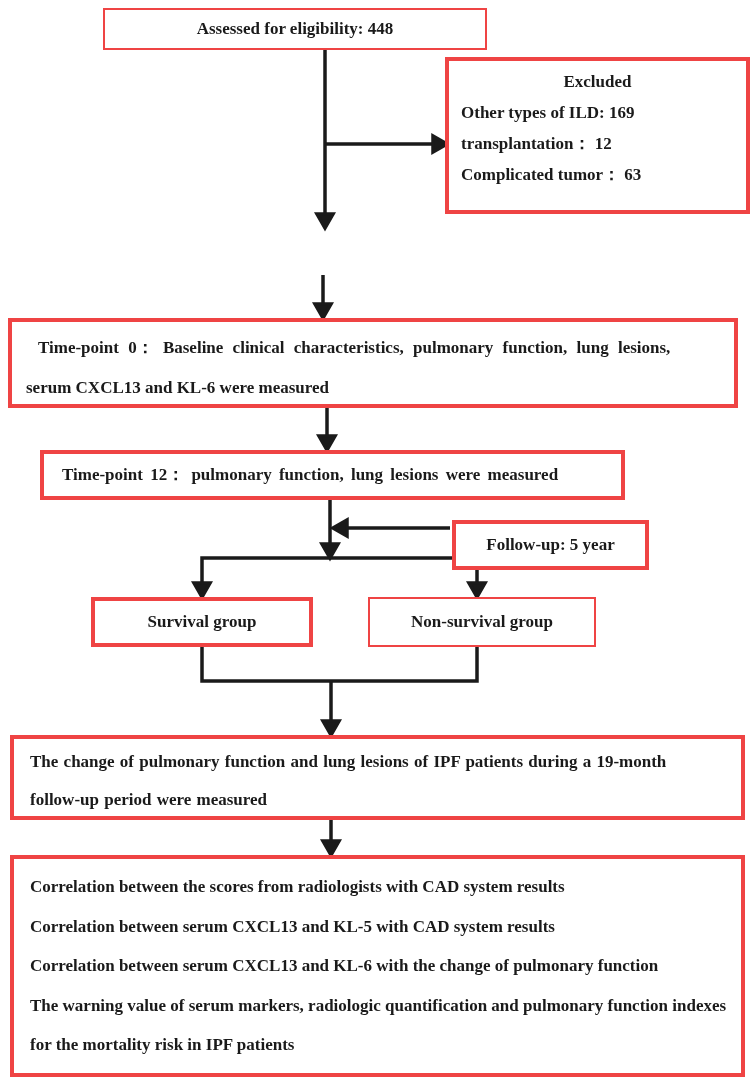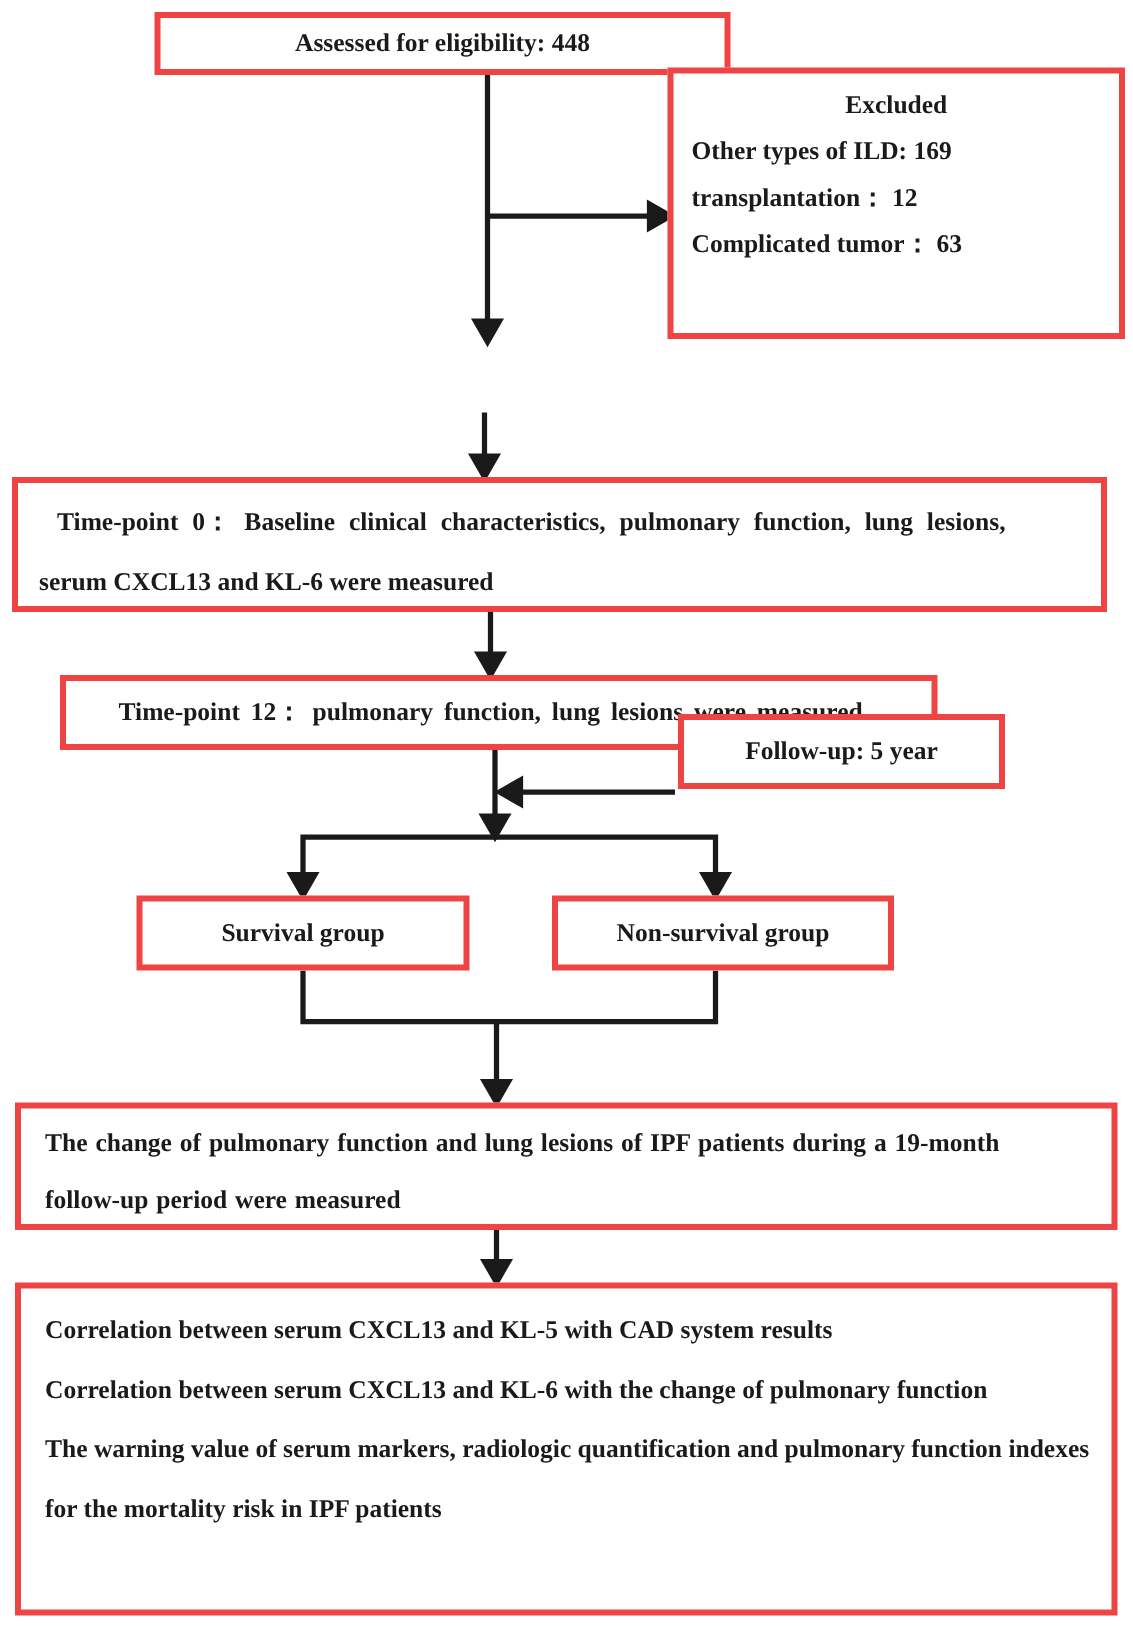--- a/index.html
+++ b/index.html
@@ -19,49 +19,49 @@
   }
   #connectors {
     position: absolute;
     left: 0; top: 0;
     width: 755px; height: 1085px;
     z-index: 0;
   }
   .box {
     position: absolute;
     background: #ffffff;
-    border: 4px solid #ef4444;
+    border: 2px solid #ef4444;
     box-sizing: border-box;
     z-index: 1;
     font-size: 17px;
     line-height: 1.25;
   }
   .box.thick { border-width: 4px; }
   .center-text {
     display: flex;
     align-items: center;
     justify-content: center;
     text-align: center;
   }
   .left-text {
     display: flex;
     align-items: center;
     justify-content: flex-start;
   }
   
   #box-assessed    { left:103px; top:8px;   width:384px; height:42px; }
-  #box-excluded    { left:445px; top:45px;  width:305px; height:181px; padding:5px 12px 0 12px; }
+  #box-excluded    { left:445px; top:57px;  width:305px; height:157px; padding:5px 12px 0 12px; }
   #box-excluded .x-title { text-align:center; line-height:31px; }
   #box-excluded .x-line  { text-align:left;   line-height:31px; white-space:nowrap; }
   #box-enrolled    { left:173px; top:227px; width:299px; height:48px; }
   #box-tp0         { left:8px;   top:318px; width:730px; height:90px; padding:6px 14px 16px 14px; }
   #box-tp0 .t-line { line-height:40px; white-space:nowrap; }
   #box-tp0 .t-line1 { text-indent:12px; word-spacing:5px; }
-  #box-tp12        { left:40px;  top:450px; width:585px; height:50px; padding-left:35px; word-spacing:3px; white-space:nowrap; }
-  #box-followup    { left:452px; top:476px; width:218px; height:50px; }
+  #box-tp12        { left:40px;  top:450px; width:585px; height:50px; padding-left:18px; word-spacing:3px; white-space:nowrap; }
+  #box-followup    { left:452px; top:520px; width:197px; height:50px; }
   #box-survival    { left:91px;  top:597px; width:222px; height:50px; }
   #box-nonsurvival { left:368px; top:597px; width:228px; height:50px; }
   #box-change      { left:10px;  top:735px; width:735px; height:85px; padding:4px 14px 0 16px; }
   #box-change .c-line { line-height:38px; white-space:nowrap; word-spacing:1px; }
   #box-results     { left:10px;  top:855px; width:735px; height:222px; padding:8px 14px 0 16px; }
   #box-results .r-line { line-height:39.5px; }
   #box-results .r-nowrap { white-space:nowrap; }
 </style>
 </head>
 <body>
@@ -134,18 +134,19 @@
   <div class="box thick center-text" id="box-survival">
     <span>Survival group</span>
   </div>
 
   <div class="box thick" id="box-change">
     <div class="c-line">The change of pulmonary function and lung lesions of IPF patients during a 19-month</div>
     <div class="c-line">follow-up period were measured</div>
   </div>
 
   <div class="box thick" id="box-results">
+    <div class="r-line r-nowrap">Correlation between the scores from radiologists with CAD system results</div>
     <div class="r-line r-nowrap">Correlation between serum CXCL13 and KL-5 with CAD system results</div>
     <div class="r-line r-nowrap">Correlation between serum CXCL13 and KL-6 with the change of pulmonary function</div>
     <div class="r-line">The warning value of serum markers, radiologic quantification and pulmonary function indexes for the mortality risk in IPF patients</div>
   </div>
 
 </div>
 
 </body></html>

